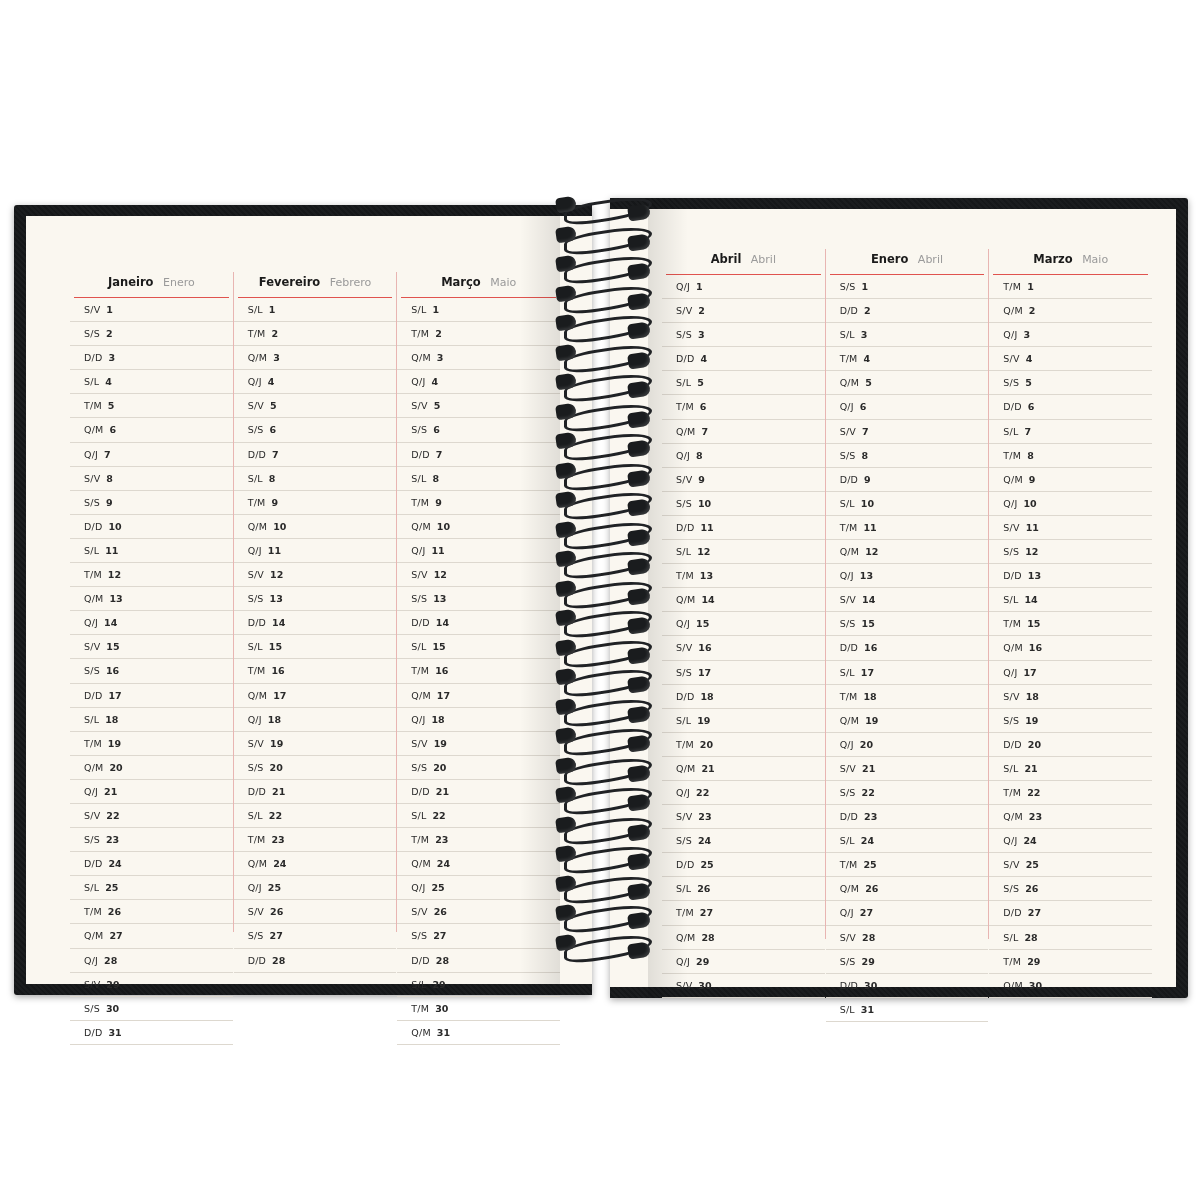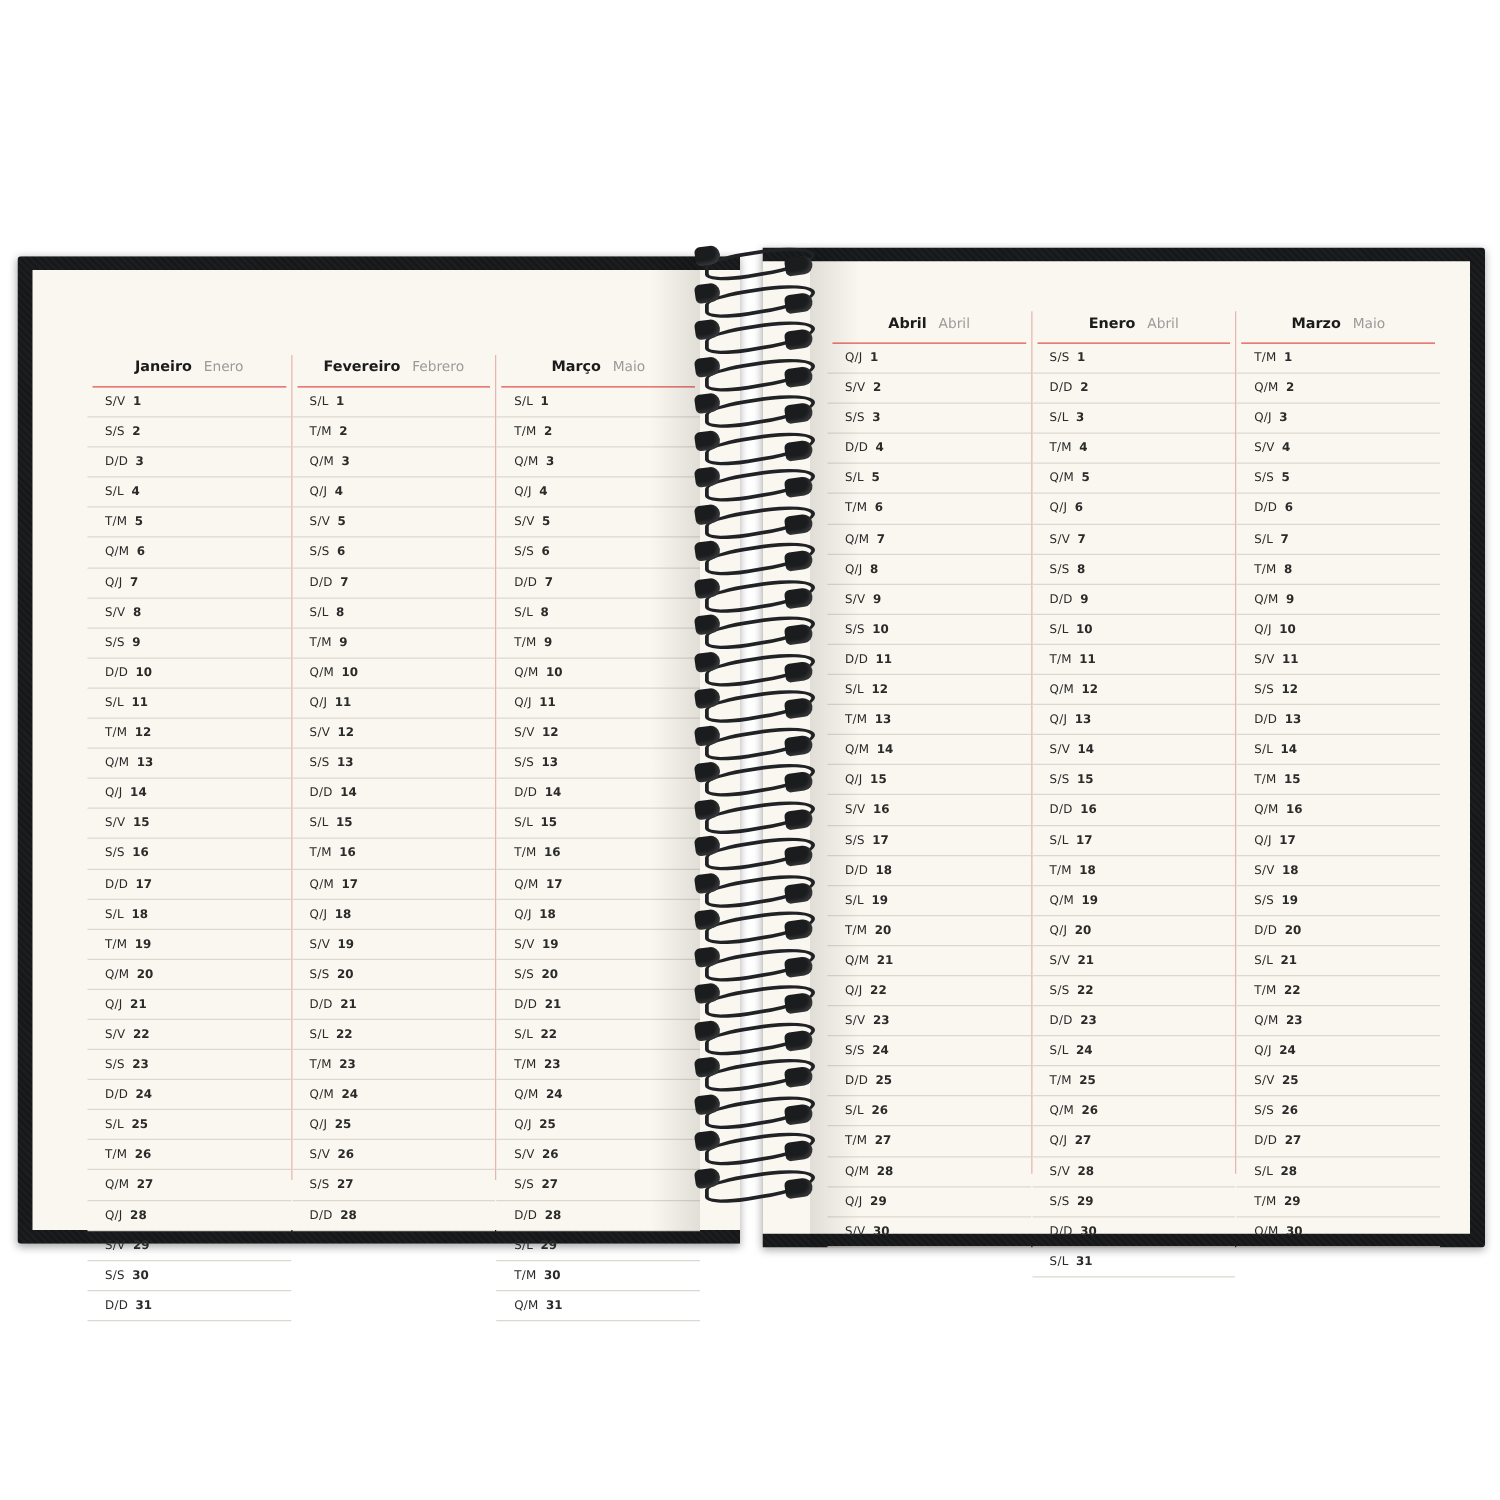--- a/index.html
+++ b/index.html
@@ -82,21 +82,21 @@
     margin-left: 6px;
   }
 
   
   .cols {
     position: absolute;
     display: flex;
   }
   .left-cols {
     left: 44px;
-    top: 68px;
+    top: 56px;
     width: 490px;
     height: 660px;
   }
   .right-cols {
     left: 52px;
     top: 40px;
     width: 490px;
     height: 690px;
   }
 

